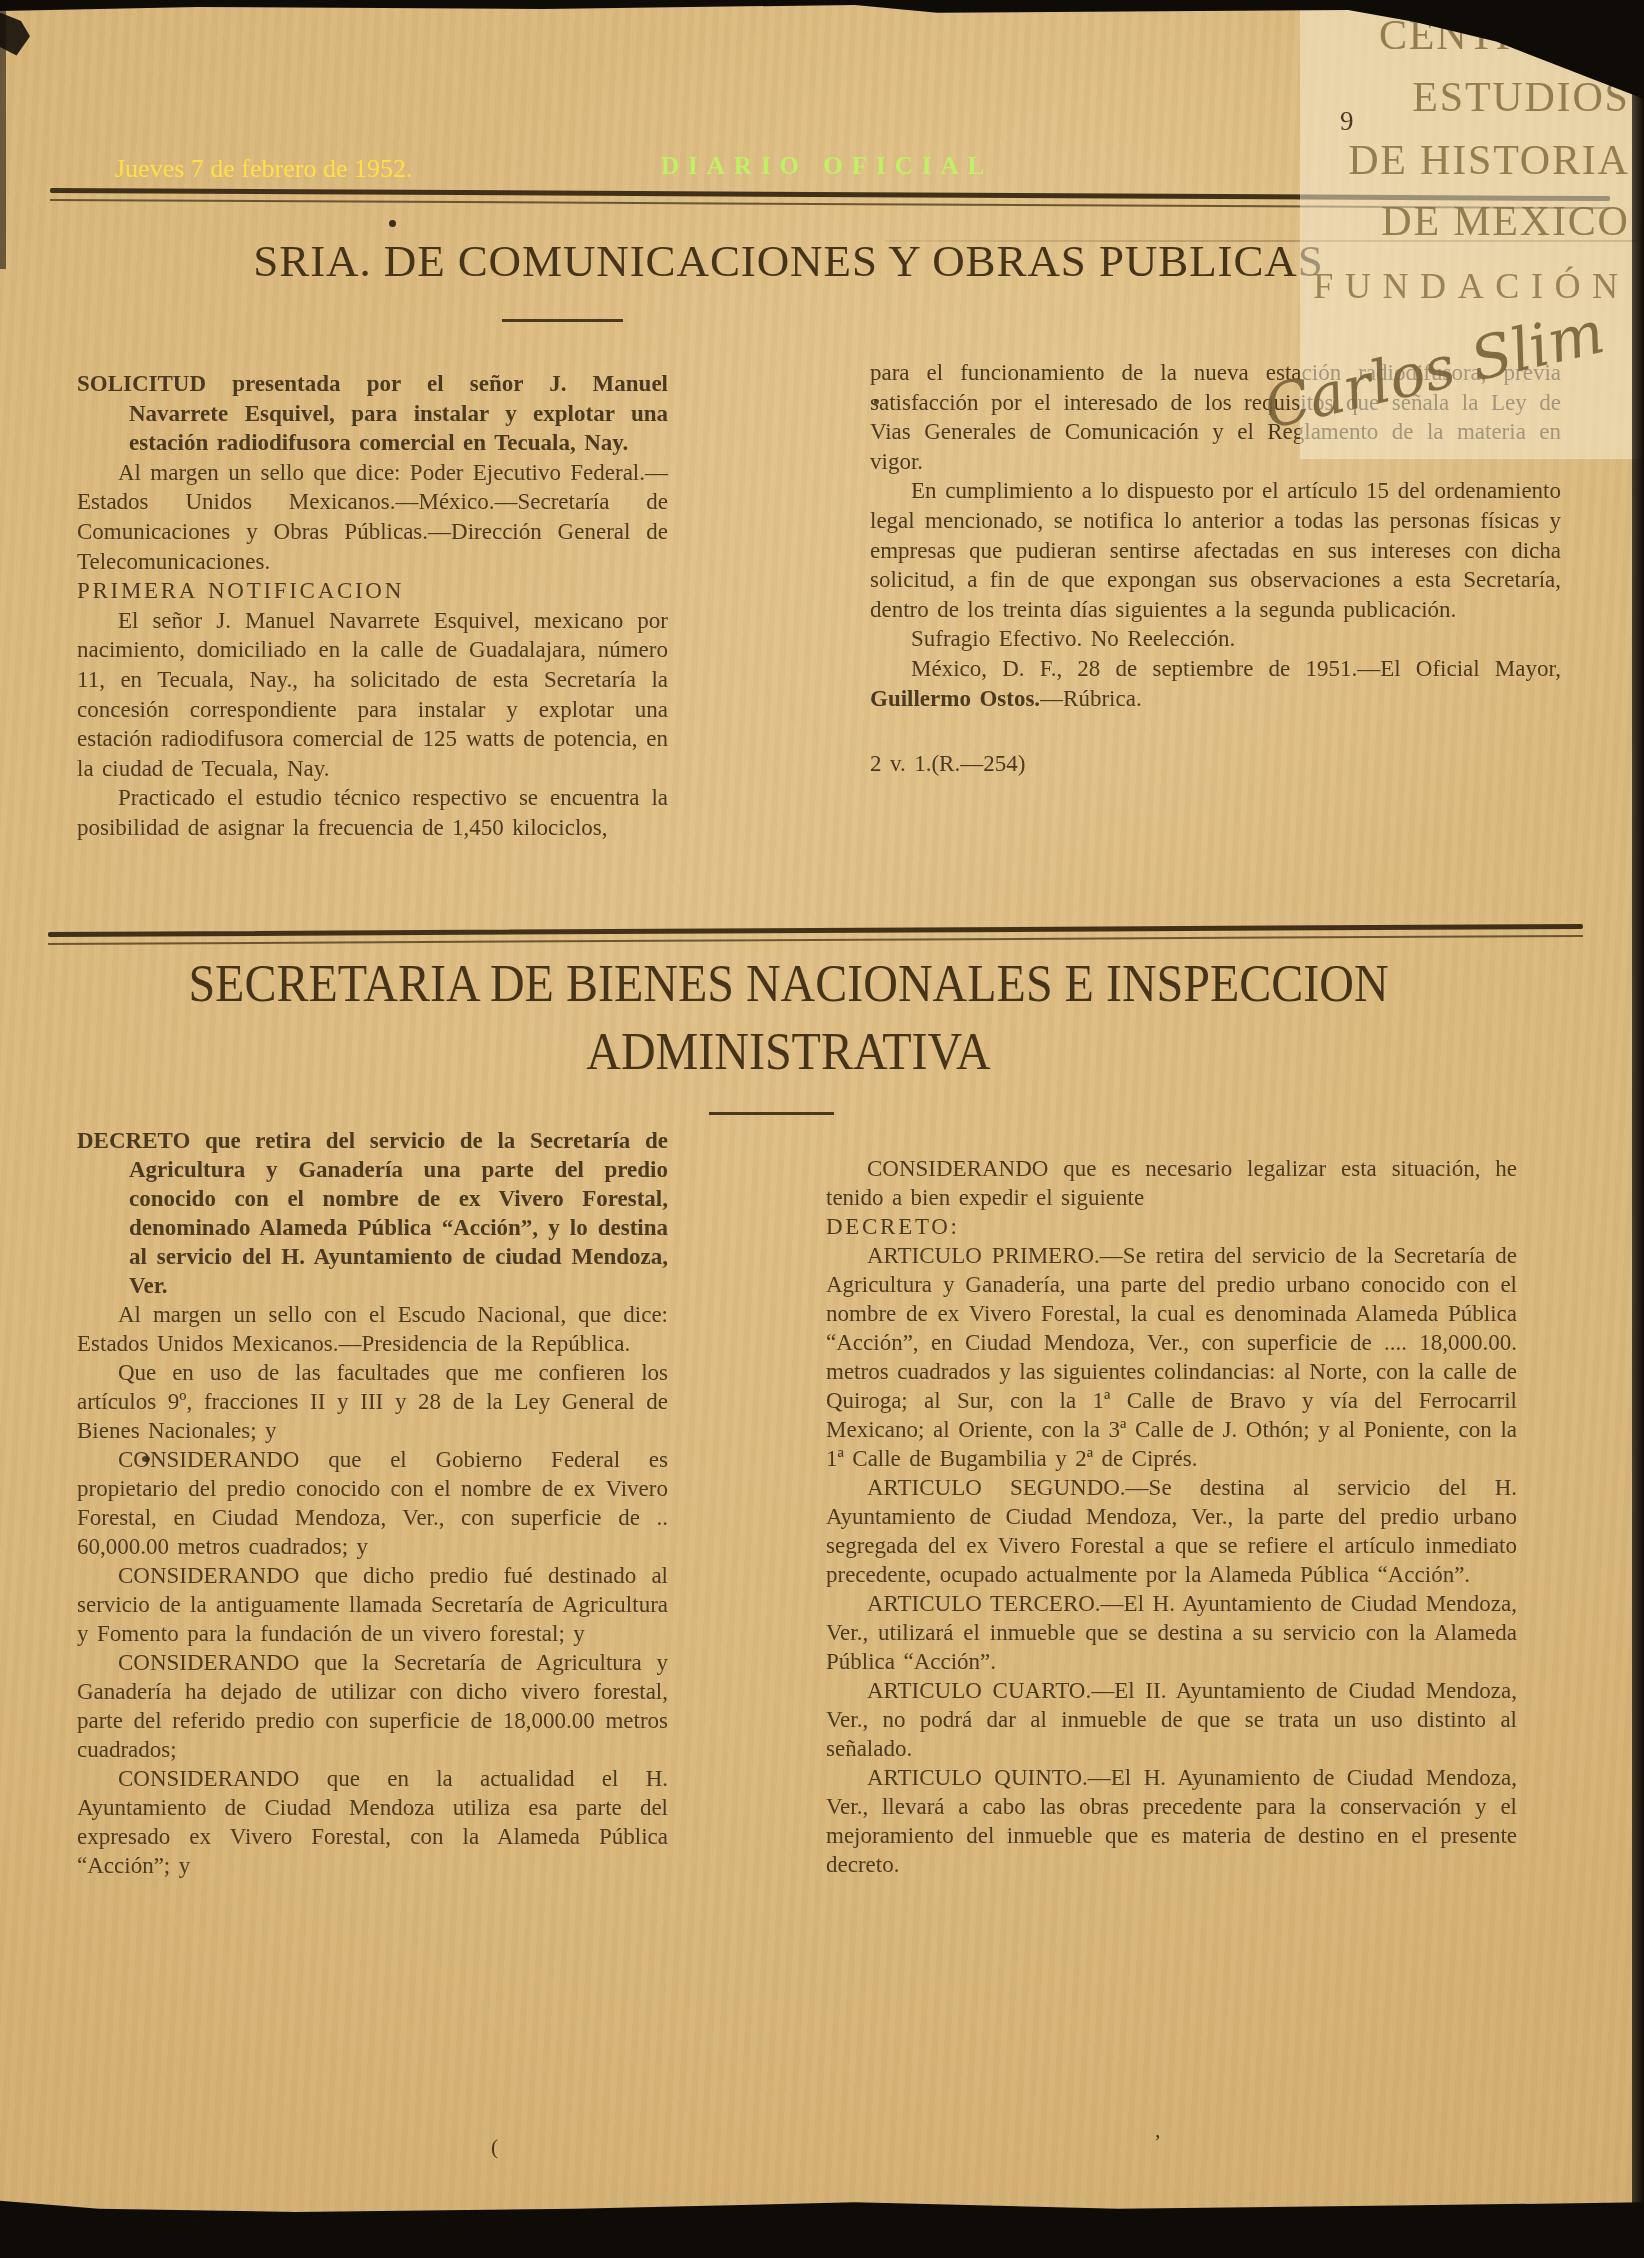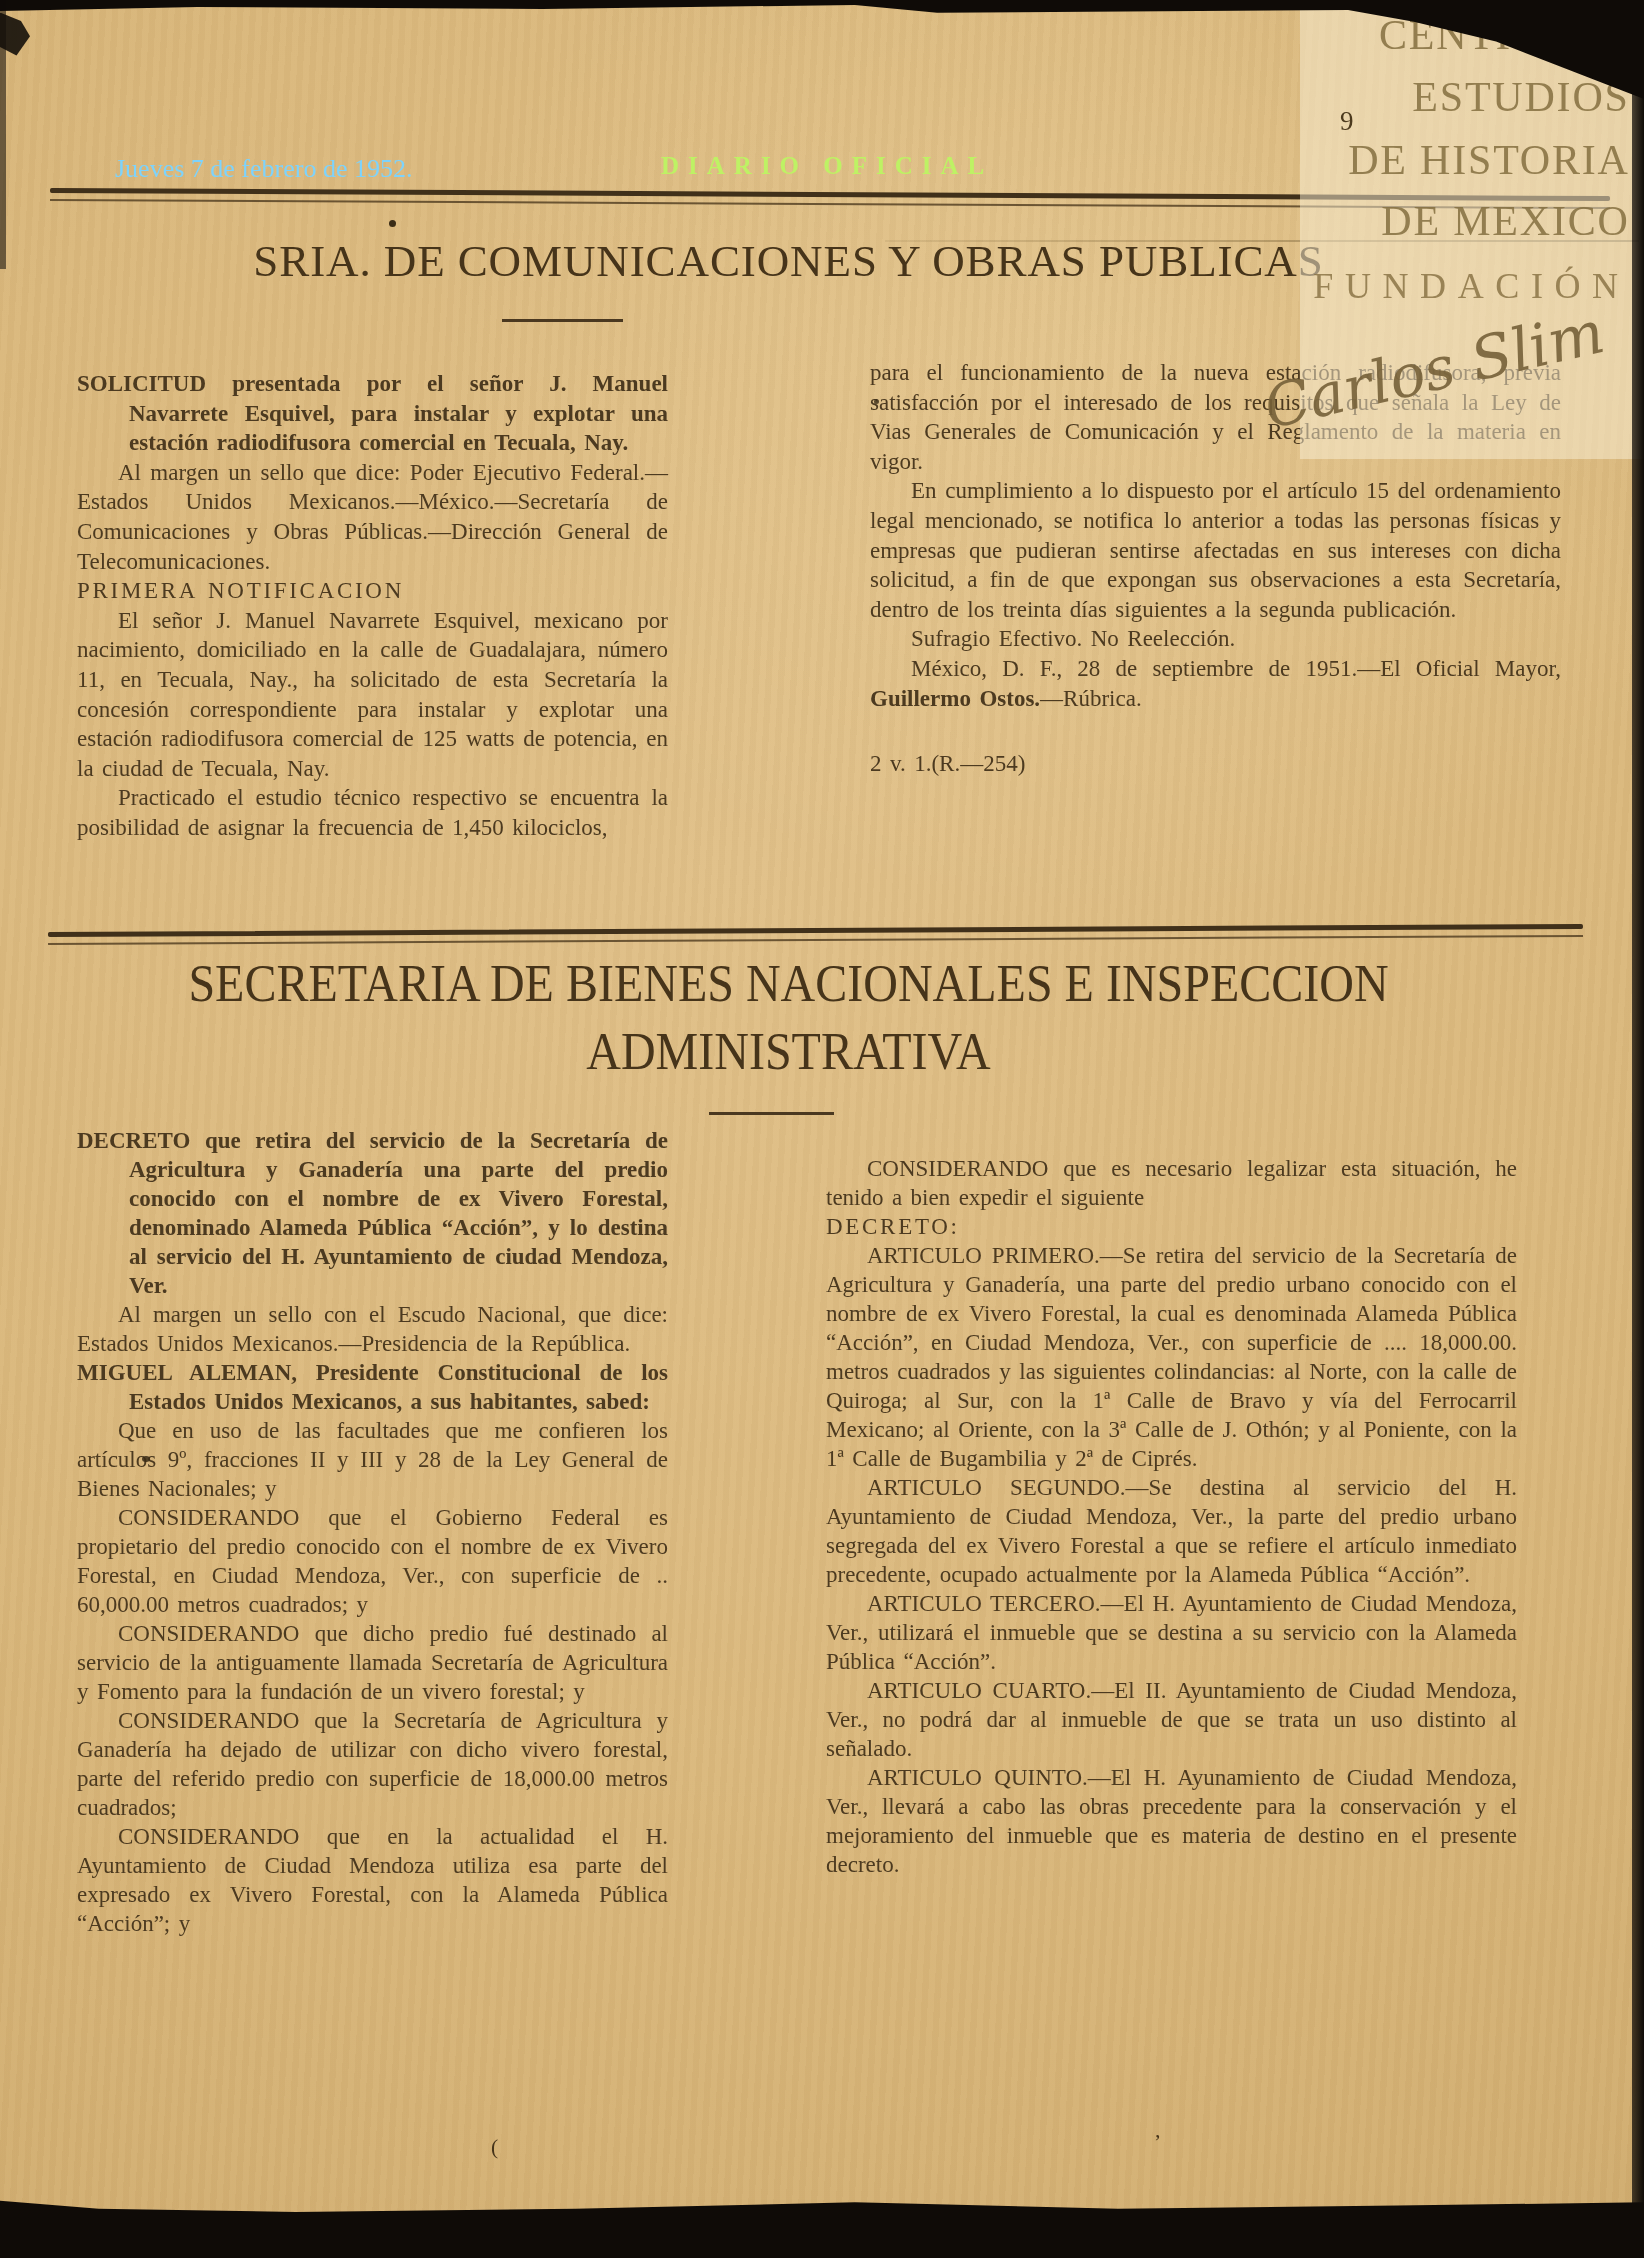--- a/index.html
+++ b/index.html
@@ -14,21 +14,21 @@
     background:
       radial-gradient(120% 90% at 45% 38%, #e0c089 0%, #dab87d 45%, #d0ac6f 82%, #c6a062 100%);
   }
   .grain{
     position:absolute;inset:0;z-index:1;pointer-events:none;
     background:
       repeating-linear-gradient(93deg, rgba(120,90,40,0.03) 0 6.3px, rgba(255,240,200,0.03) 6.3px 12.5px),
       radial-gradient(60% 35% at 68% 16%, rgba(255,238,196,0.20), transparent 70%);
   }
   
-  .header-date{position:absolute;left:115px;top:154px;font-size:26px;color:#7dd3fc;z-index:2;}
+  .header-date{position:absolute;left:115px;top:154px;font-size:26px;color:#fde047;z-index:2;}
   .header-masthead{position:absolute;left:661px;top:152px;font-size:25px;font-weight:bold;letter-spacing:9px;color:#bef264;z-index:2;}
   .page-number{position:absolute;left:1340px;top:106px;font-size:27px;color:#4c3a1e;z-index:5;}
   
   .rule{position:absolute;z-index:2;}
   .rl-thick{height:4.5px;background:#40301a;border-radius:1.8px;}
   .rl-thin{height:1.8px;background:rgba(86,66,36,0.85);margin-top:6.3px;}
   .rule-header{left:50px;top:192px;width:1560px;transform:rotate(0.3deg);}
   .rule-divider{left:48px;top:928px;width:1535px;transform:rotate(-0.3deg);}
   
   .s1-title{position:absolute;left:63px;top:235px;width:1451px;text-align:center;
@@ -126,21 +126,20 @@
   <div class="rl-thin"></div>
 </div>
 
 <div class="s2-title s2-l1">SECRETARIA DE BIENES NACIONALES E INSPECCION</div>
 <div class="s2-title s2-l2">ADMINISTRATIVA</div>
 <div class="title-underline u2"></div>
 
 <div class="col col-s2-left">
   <p class="hang bold">DECRETO que retira del servicio de la Secretaría de Agricultura y Ganadería una parte del predio conocido con el nombre de ex Vivero Forestal, denominado Alameda Pública “Acción”, y lo destina al servicio del H. Ayuntamiento de ciudad Mendoza, Ver.</p>
   <p class="ind mt36">Al margen un sello con el Escudo Nacional, que dice: Estados Unidos Mexicanos.—Presidencia de la República.</p>
-  <p class="hang bold mt26">MIGUEL ALEMAN, Presidente Constitucional de los Estados Unidos Mexicanos, a sus habitantes, sabed:</p>
   <p class="ind mt26">Que en uso de las facultades que me confieren los artículos 9º, fracciones II y III y 28 de la Ley General de Bienes Nacionales; y</p>
   <p class="ind mt26">CONSIDERANDO que el Gobierno Federal es propietario del predio conocido con el nombre de ex Vivero Forestal, en Ciudad Mendoza, Ver., con superficie de .. 60,000.00 metros cuadrados; y</p>
   <p class="ind mt26">CONSIDERANDO que dicho predio fué destinado al servicio de la antiguamente llamada Secretaría de Agricultura y Fomento para la fundación de un vivero forestal; y</p>
   <p class="ind mt26">CONSIDERANDO que la Secretaría de Agricultura y Ganadería ha dejado de utilizar con dicho vivero forestal, parte del referido predio con superficie de 18,000.00 metros cuadrados;</p>
   <p class="ind mt26">CONSIDERANDO que en la actualidad el H. Ayuntamiento de Ciudad Mendoza utiliza esa parte del expresado ex Vivero Forestal, con la Alameda Pública “Acción”; y</p>
 </div>
 
 <div class="col col-s2-right">
   <p class="ind">CONSIDERANDO que es necesario legalizar esta situación, he tenido a bien expedir el siguiente</p>
   <p class="center-head mt30">DECRETO:</p>

